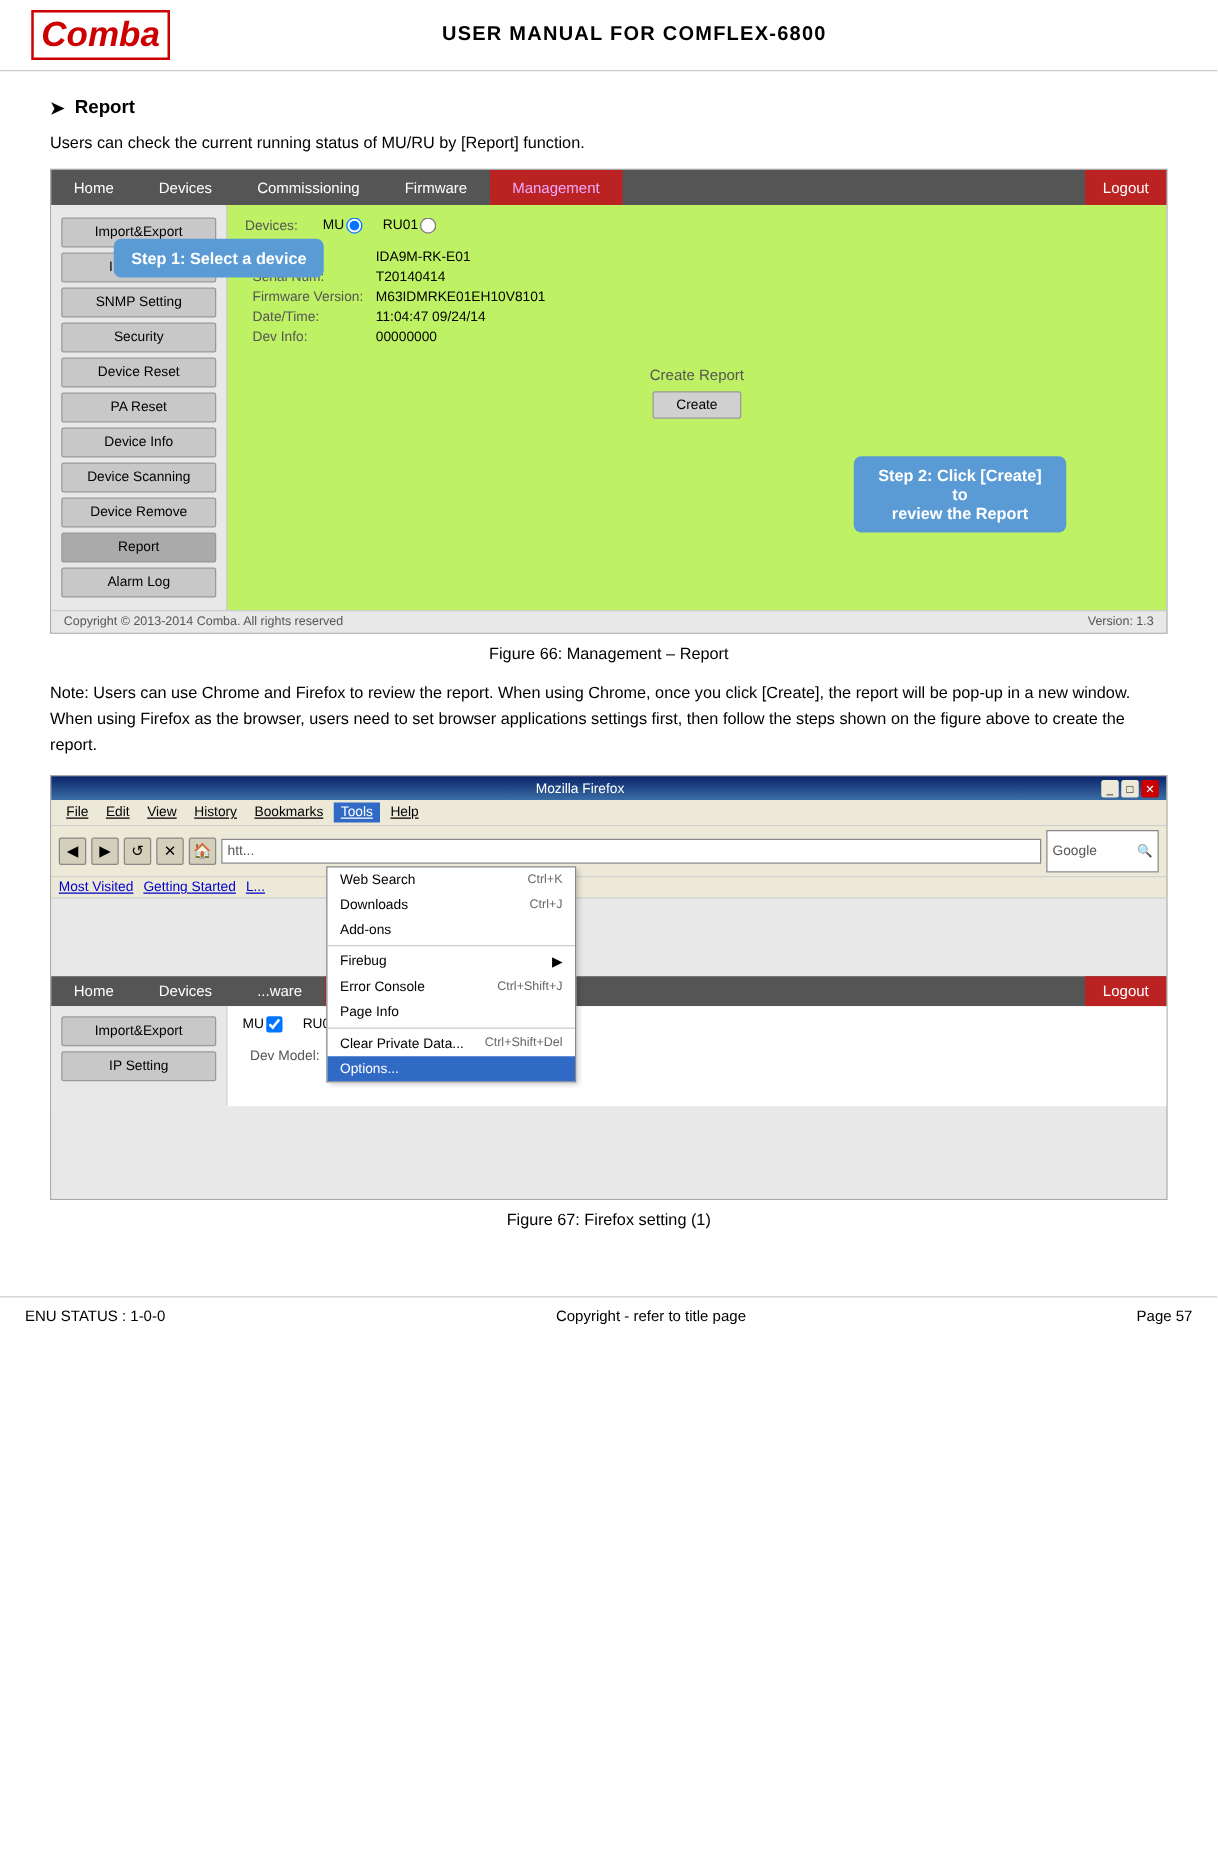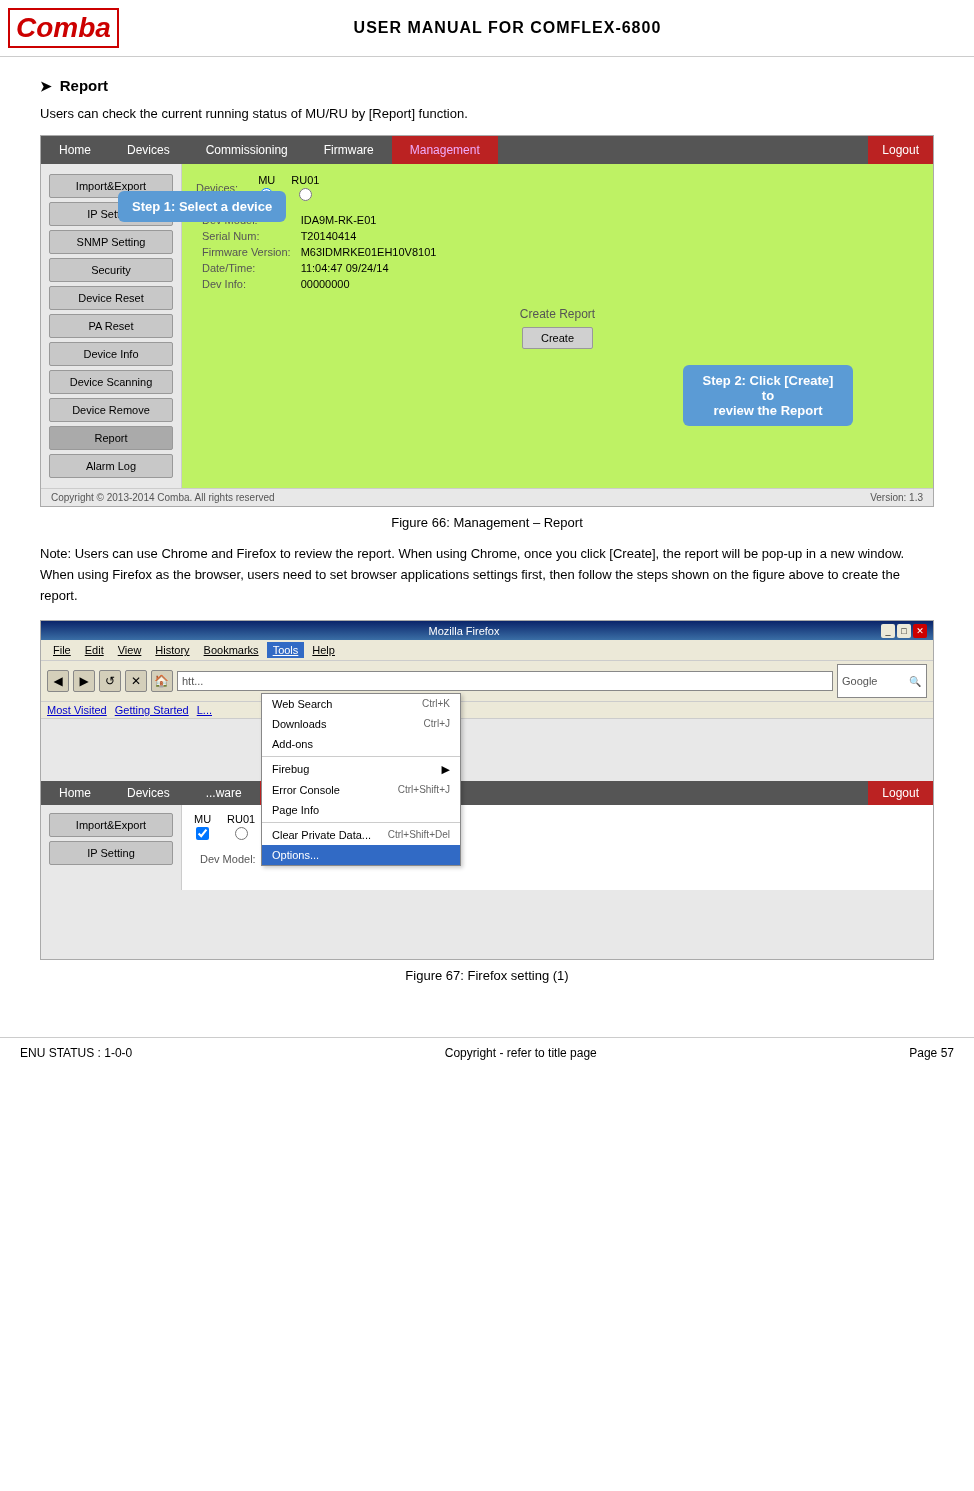--- a/index.html
+++ b/index.html
@@ -10,21 +10,21 @@
       width: 974px;
       min-height: 1491px;
       color: #000;
     }
 
     
     .page-header {
       display: flex;
       align-items: center;
       justify-content: space-between;
-      padding: 8px 8px;
+      padding: 8px 25px;
       border-bottom: 1px solid #ccc;
     }
     .logo-area {
       display: flex;
       align-items: center;
     }
     .logo-text {
       font-size: 28px;
       font-weight: bold;
       color: #c00;
@@ -147,22 +147,21 @@
       margin-bottom: 10px;
       font-size: 12px;
     }
     .radio-group {
       display: flex;
       gap: 16px;
       align-items: center;
     }
     .radio-item {
       display: flex;
-      flex-direction: column;
-      align-items: center;
+      flex-direction: row;
       gap: 2px;
       font-size: 11px;
     }
 
     
     .device-info-table {
       font-size: 11px;
       margin-bottom: 14px;
     }
     .device-info-table td {
@@ -203,21 +202,21 @@
       color: #fff;
       font-size: 13px;
       font-weight: bold;
       padding: 8px 14px;
       border-radius: 6px;
       position: absolute;
       z-index: 10;
     }
     .callout-step1 {
       top: 55px;
-      left: 77px;
+      left: 50px;
     }
     .callout-step2 {
       bottom: 80px;
       right: 80px;
       text-align: center;
       width: 170px;
     }
 
     
     .footer-bar {

